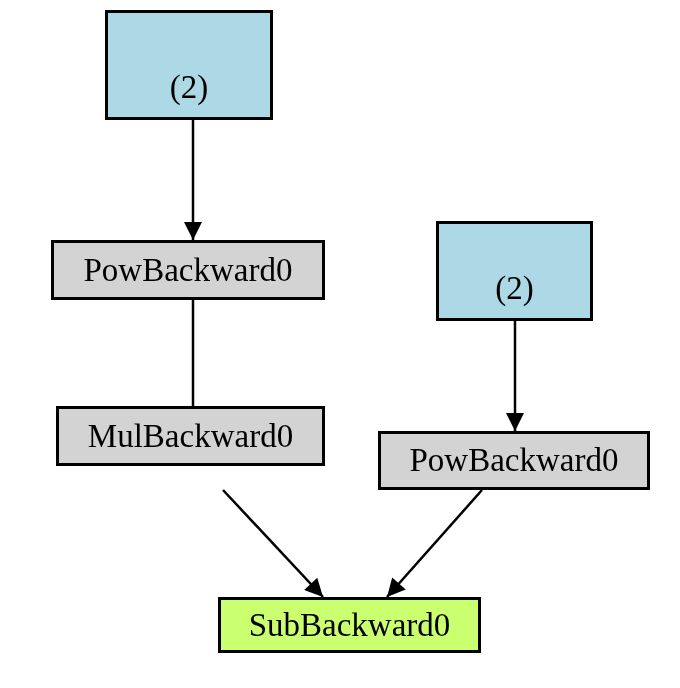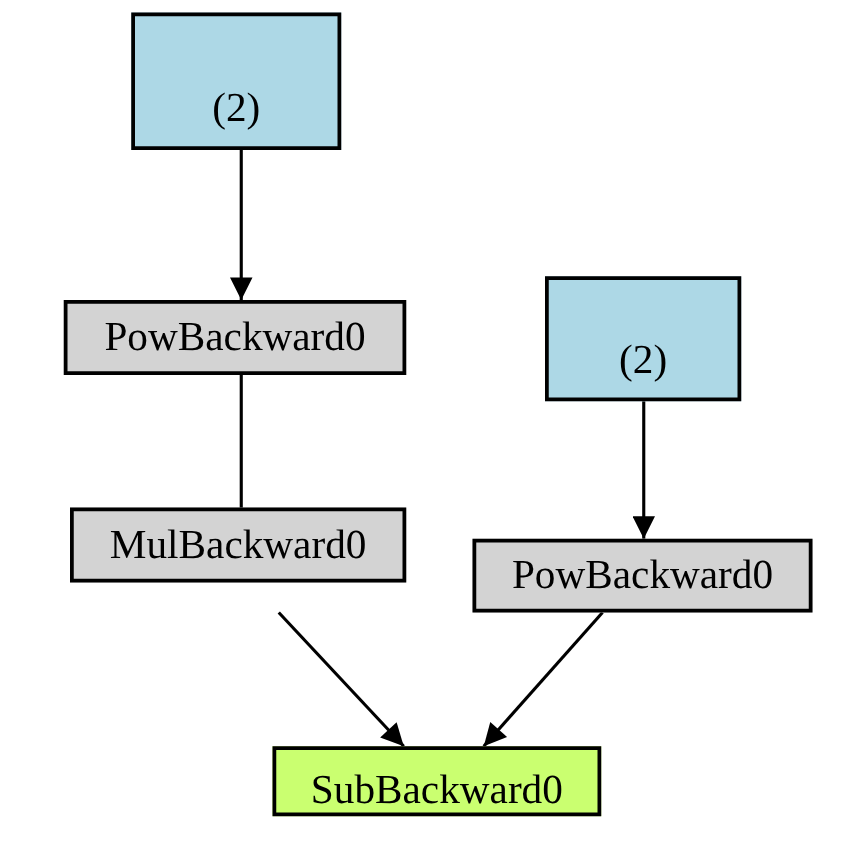--- a/index.html
+++ b/index.html
@@ -43,21 +43,20 @@
     align-items: flex-end;
   }
   .tensor .label {
     padding-bottom: 12px;
   }
   .op {
     background: #d3d3d3;
   }
   .output {
     background: #caff70;
-    align-items: flex-end;
   }
   #node-tensor-left  { left: 105px; top: 10px;  width: 168px; height: 110px; }
   #node-pow-left     { left: 51px;  top: 240px; width: 274px; height: 60px;  }
   #node-mul          { left: 56px;  top: 406px; width: 269px; height: 60px;  }
   #node-tensor-right { left: 436px; top: 221px; width: 157px; height: 100px; }
   #node-pow-right    { left: 378px; top: 431px; width: 272px; height: 59px;  }
   #node-sub          { left: 218px; top: 597px; width: 263px; height: 56px;  }
   .edge {
     stroke: #000000;
     stroke-width: 2.5;

